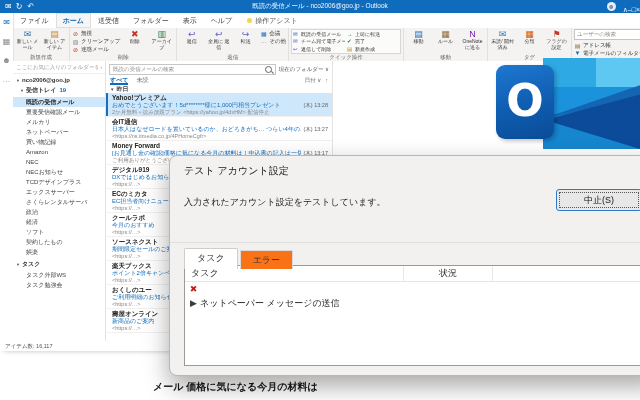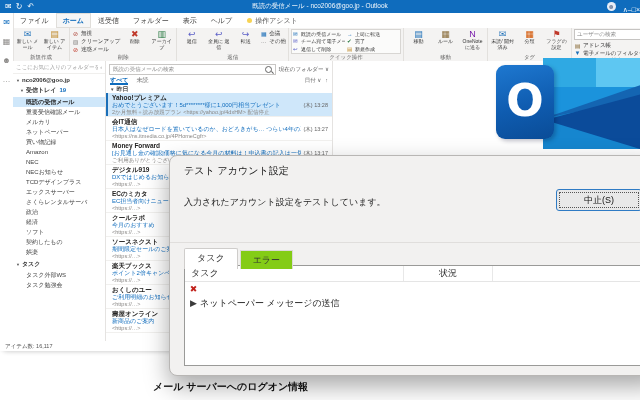--- a/index.html
+++ b/index.html
@@ -124,21 +124,21 @@
   .dstop{position:absolute;right:18px;top:33px;width:84px;height:20px;background:#e8e8e8;
          border:1px solid #2f7bc4;border-radius:3px;font-size:9px;color:#111;display:flex;
          align-items:center;justify-content:center;outline:1px dotted #555;outline-offset:-4px;}
   .dclose{position:absolute;right:18px;top:60px;width:84px;height:18px;background:#f0efee;
           border:1px solid #e2e1e0;border-radius:3px;font-size:9px;color:#9d9b99;display:flex;
           align-items:center;justify-content:center;}
   .dsep{position:absolute;left:0;right:0;top:86px;border-top:1px solid #e0dedc;}
   .dtabs{position:absolute;left:14px;top:92px;display:flex;font-size:9px;z-index:2;}
   .dtab{padding:3px 12px 4px;color:#333;}
   .dtab.selected{background:#fff;border:1px solid #cfcdcb;border-bottom:none;border-radius:2px 2px 0 0;}
-  .dtab:not(.selected){margin-top:2px;padding-bottom:2px;background:#84cc16;border:1px solid #dcdad8;
+  .dtab:not(.selected){margin-top:2px;padding-bottom:2px;background:#f97316;border:1px solid #dcdad8;
                        border-bottom:none;margin-left:2px;}
   .dlist{position:absolute;left:14px;right:14px;top:109px;bottom:9px;background:#fff;border:1px solid #9a9a98;}
   .dlh{display:flex;height:15px;border-bottom:1px solid #e5e5e5;font-size:9px;color:#333;align-items:stretch;}
   .dlh .c1{width:212px;padding-left:6px;border-right:1px solid #e8e8e8;display:flex;align-items:center;}
   .dlh .c2{width:88px;border-right:1px solid #e8e8e8;display:flex;align-items:center;justify-content:center;}
   .dlr{display:flex;align-items:center;height:14px;font-size:9px;color:#222;}
   .dlr .ic{width:13px;text-align:center;font-size:9px;font-weight:700;margin-left:2px;flex:none;}
   .dlr .task{width:200px;white-space:nowrap;overflow:hidden;}
   .dlr .st{width:88px;text-align:center;}
 </style>
@@ -508,21 +508,21 @@
       <div class="e4"></div>
     <div class="f2"></div>
       <div class="f1"></div>
   </div>
   <div class="tile">
     <span class="o">O</span>
   </div>
 </div>
 
 <div class="bgwin">
-  <div class="h">メール サーバーへのログオン情報</div>
+  <div class="h">メール 価格に気になる今月の材料は</div>
 </div>
 
 <div class="dialog">
   <div class="dtitle">テスト アカウント設定</div>
   <div class="dmsg">入力されたアカウント設定をテストしています。</div>
   <div class="dstop">中止(S)</div>
   <div class="dsep"></div>
   <div class="dtabs">
 
   <span class="dtab selected">タスク</span>

